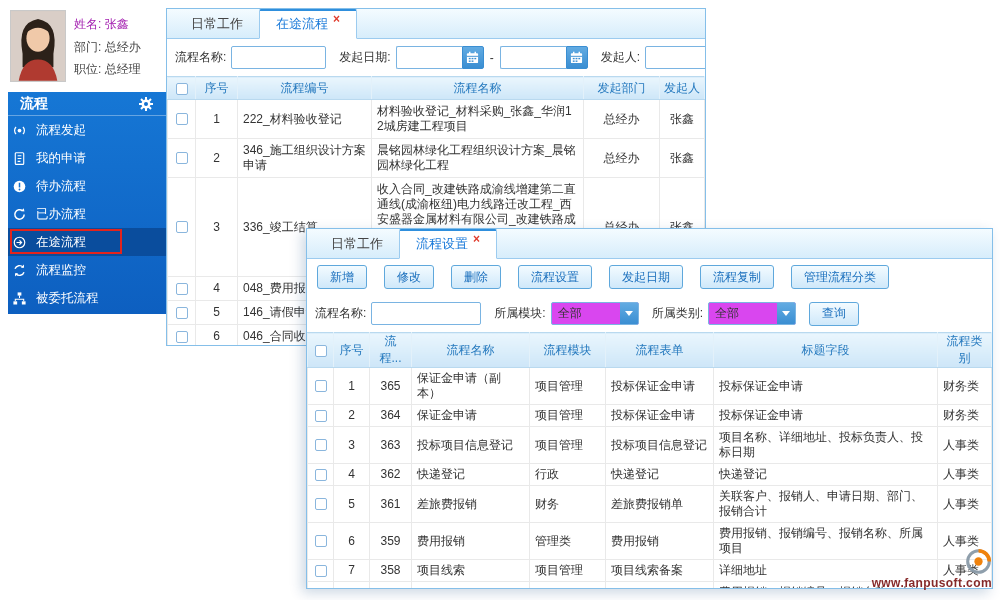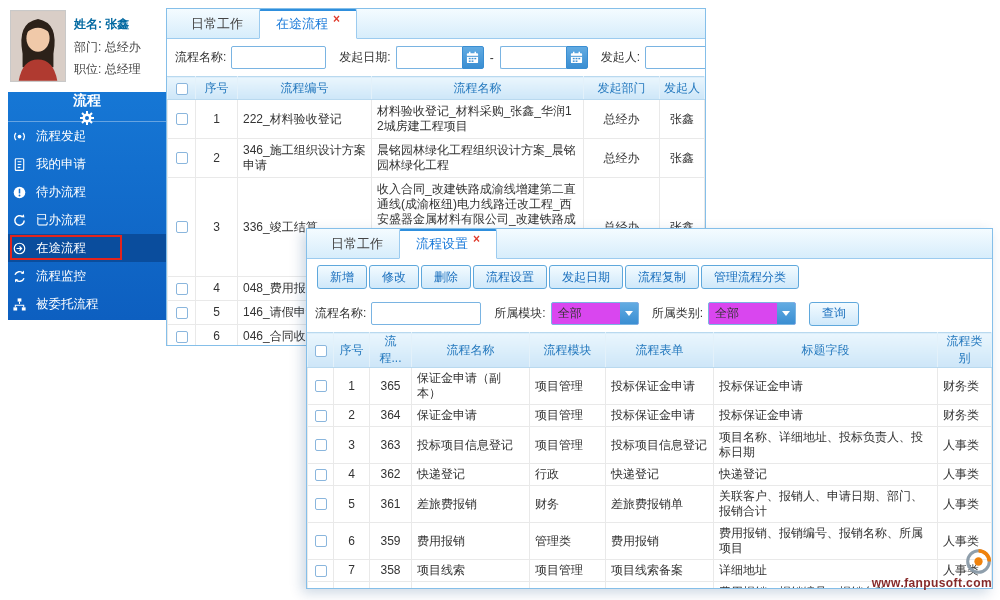--- a/index.html
+++ b/index.html
@@ -5,25 +5,25 @@
   * { margin:0; padding:0; box-sizing:border-box; }
   html,body { background:#fff; }
   body { font-family:"Liberation Sans","DejaVu Sans",sans-serif; }
   .screen { position:relative; width:1000px; height:600px; background:#fff; overflow:hidden; }
 
   
   .profile { position:absolute; left:10px; top:10px; width:152px; height:76px; display:flex; gap:8px; z-index:1; }
   .avatar { width:56px; height:72px; border:1px solid #c9c9c9; background:#d8cfc8; overflow:hidden; flex:none; }
   .avatar svg { display:block; width:100%; height:100%; }
   .pinfo { display:flex; flex-direction:column; justify-content:space-between; padding:6px 0 8px 0; font-size:12px; color:#444; white-space:nowrap; }
-  .pline.name { color:#0369a1;font-weight:bold; }
+  .pline.name { color:#a21caf; }
 
   
   .sidebar { position:absolute; left:8px; top:92px; width:158px; background:linear-gradient(180deg,#1677d5 0%,#0d5fc0 100%); color:#fff; z-index:1; padding-bottom:2px; }
-  .sb-header { height:30px; display:flex; align-items:center; justify-content:space-between; padding:0 12px; font-size:14px; font-weight:bold; border-bottom:1px solid rgba(255,255,255,.35);flex-direction:column; }
+  .sb-header { height:24px; display:flex; align-items:center; justify-content:space-between; padding:0 12px; font-size:14px; font-weight:bold; border-bottom:1px solid rgba(255,255,255,.35); }
   .sb-gear { width:16px; height:16px; cursor:pointer; }
   .sb-gear svg { display:block; width:16px; height:16px; }
   .sb-item { height:28px; display:flex; align-items:center; gap:9px; padding:0 4px; font-size:12.5px; cursor:pointer; position:relative; }
   .sb-item.active { background:#0a4d9d; }
   .sb-item .redbox { position:absolute; left:2px; top:1px; width:112px; height:25px; border:2px solid #e3241d; pointer-events:none; }
   .sb-icon { width:15px; height:15px; flex:none; display:inline-flex; }
   .sb-icon svg { width:15px; height:15px; }
 
   
   .win { position:absolute; background:#fff; border:1px solid #85bfe9; overflow:hidden; }
@@ -39,21 +39,21 @@
   .flabel { flex:none; }
   .ml8 { margin-left:8px; }
   .finput { height:23px; border:1px solid #7ab4e2; border-radius:2px; padding:0 4px; font-size:12px; width:95px; background:#fff; outline:none; font-family:inherit; }
   .finput.w70 { width:68px; }
   .finput.w110 { width:110px; }
   .dategrp { display:flex; flex:none; }
   .dategrp .finput { width:66px; border-right:none; border-radius:2px 0 0 2px; }
   .calbtn { width:22px; height:23px; background:linear-gradient(#62abe2,#3a8ed2); border:1px solid #3a8ed2; border-radius:0 2px 2px 0; display:flex; align-items:center; justify-content:center; cursor:pointer; padding:0; }
   .fsep { margin:0 1px; }
 
-  .toolbar { display:flex; align-items:center; gap:2px; padding:16px 10px; height:36px; border-bottom:0; }
+  .toolbar { display:flex; align-items:center; gap:17px; padding:16px 10px; height:36px; border-bottom:0; }
   .tbtn { height:24px; padding:0 12px; background:linear-gradient(#f3fbff,#cfe8fa); border:1px solid #5fa8dc; border-radius:3px; color:#1a6fbd; font-size:12px; cursor:pointer; font-family:inherit; white-space:nowrap; }
   .selectbox { display:inline-flex; align-items:center; justify-content:space-between; height:23px; width:88px; border:1px solid #7ab4e2; border-radius:2px; background:#d946ef; padding-left:6px; cursor:pointer; flex:none; }
   .arrowbtn { width:18px; height:21px; background:linear-gradient(#62abe2,#3a8ed2); display:flex; align-items:center; justify-content:center; border-radius:0 1px 1px 0; }
   .arrow-down { width:0; height:0; border-left:4px solid transparent; border-right:4px solid transparent; border-top:5px solid #fff; }
 
   table.grid { width:100%; border-collapse:collapse; table-layout:fixed; font-size:12px; }
   .grid th { background:linear-gradient(#eaf6fd,#cde6f8); color:#2579be; font-weight:normal; height:23px; border:1px solid #b9d9ef; border-left-color:#e3f1fa; border-right-color:#e3f1fa; font-size:12px; padding:0 4px; }
   .grid td { border:1px solid #e9e9e9; padding:4px 5px; color:#333; vertical-align:middle; line-height:15px; background:#fff; }
   .grid td.c { text-align:center; }
   .grid td.brk { word-break:break-all; }

